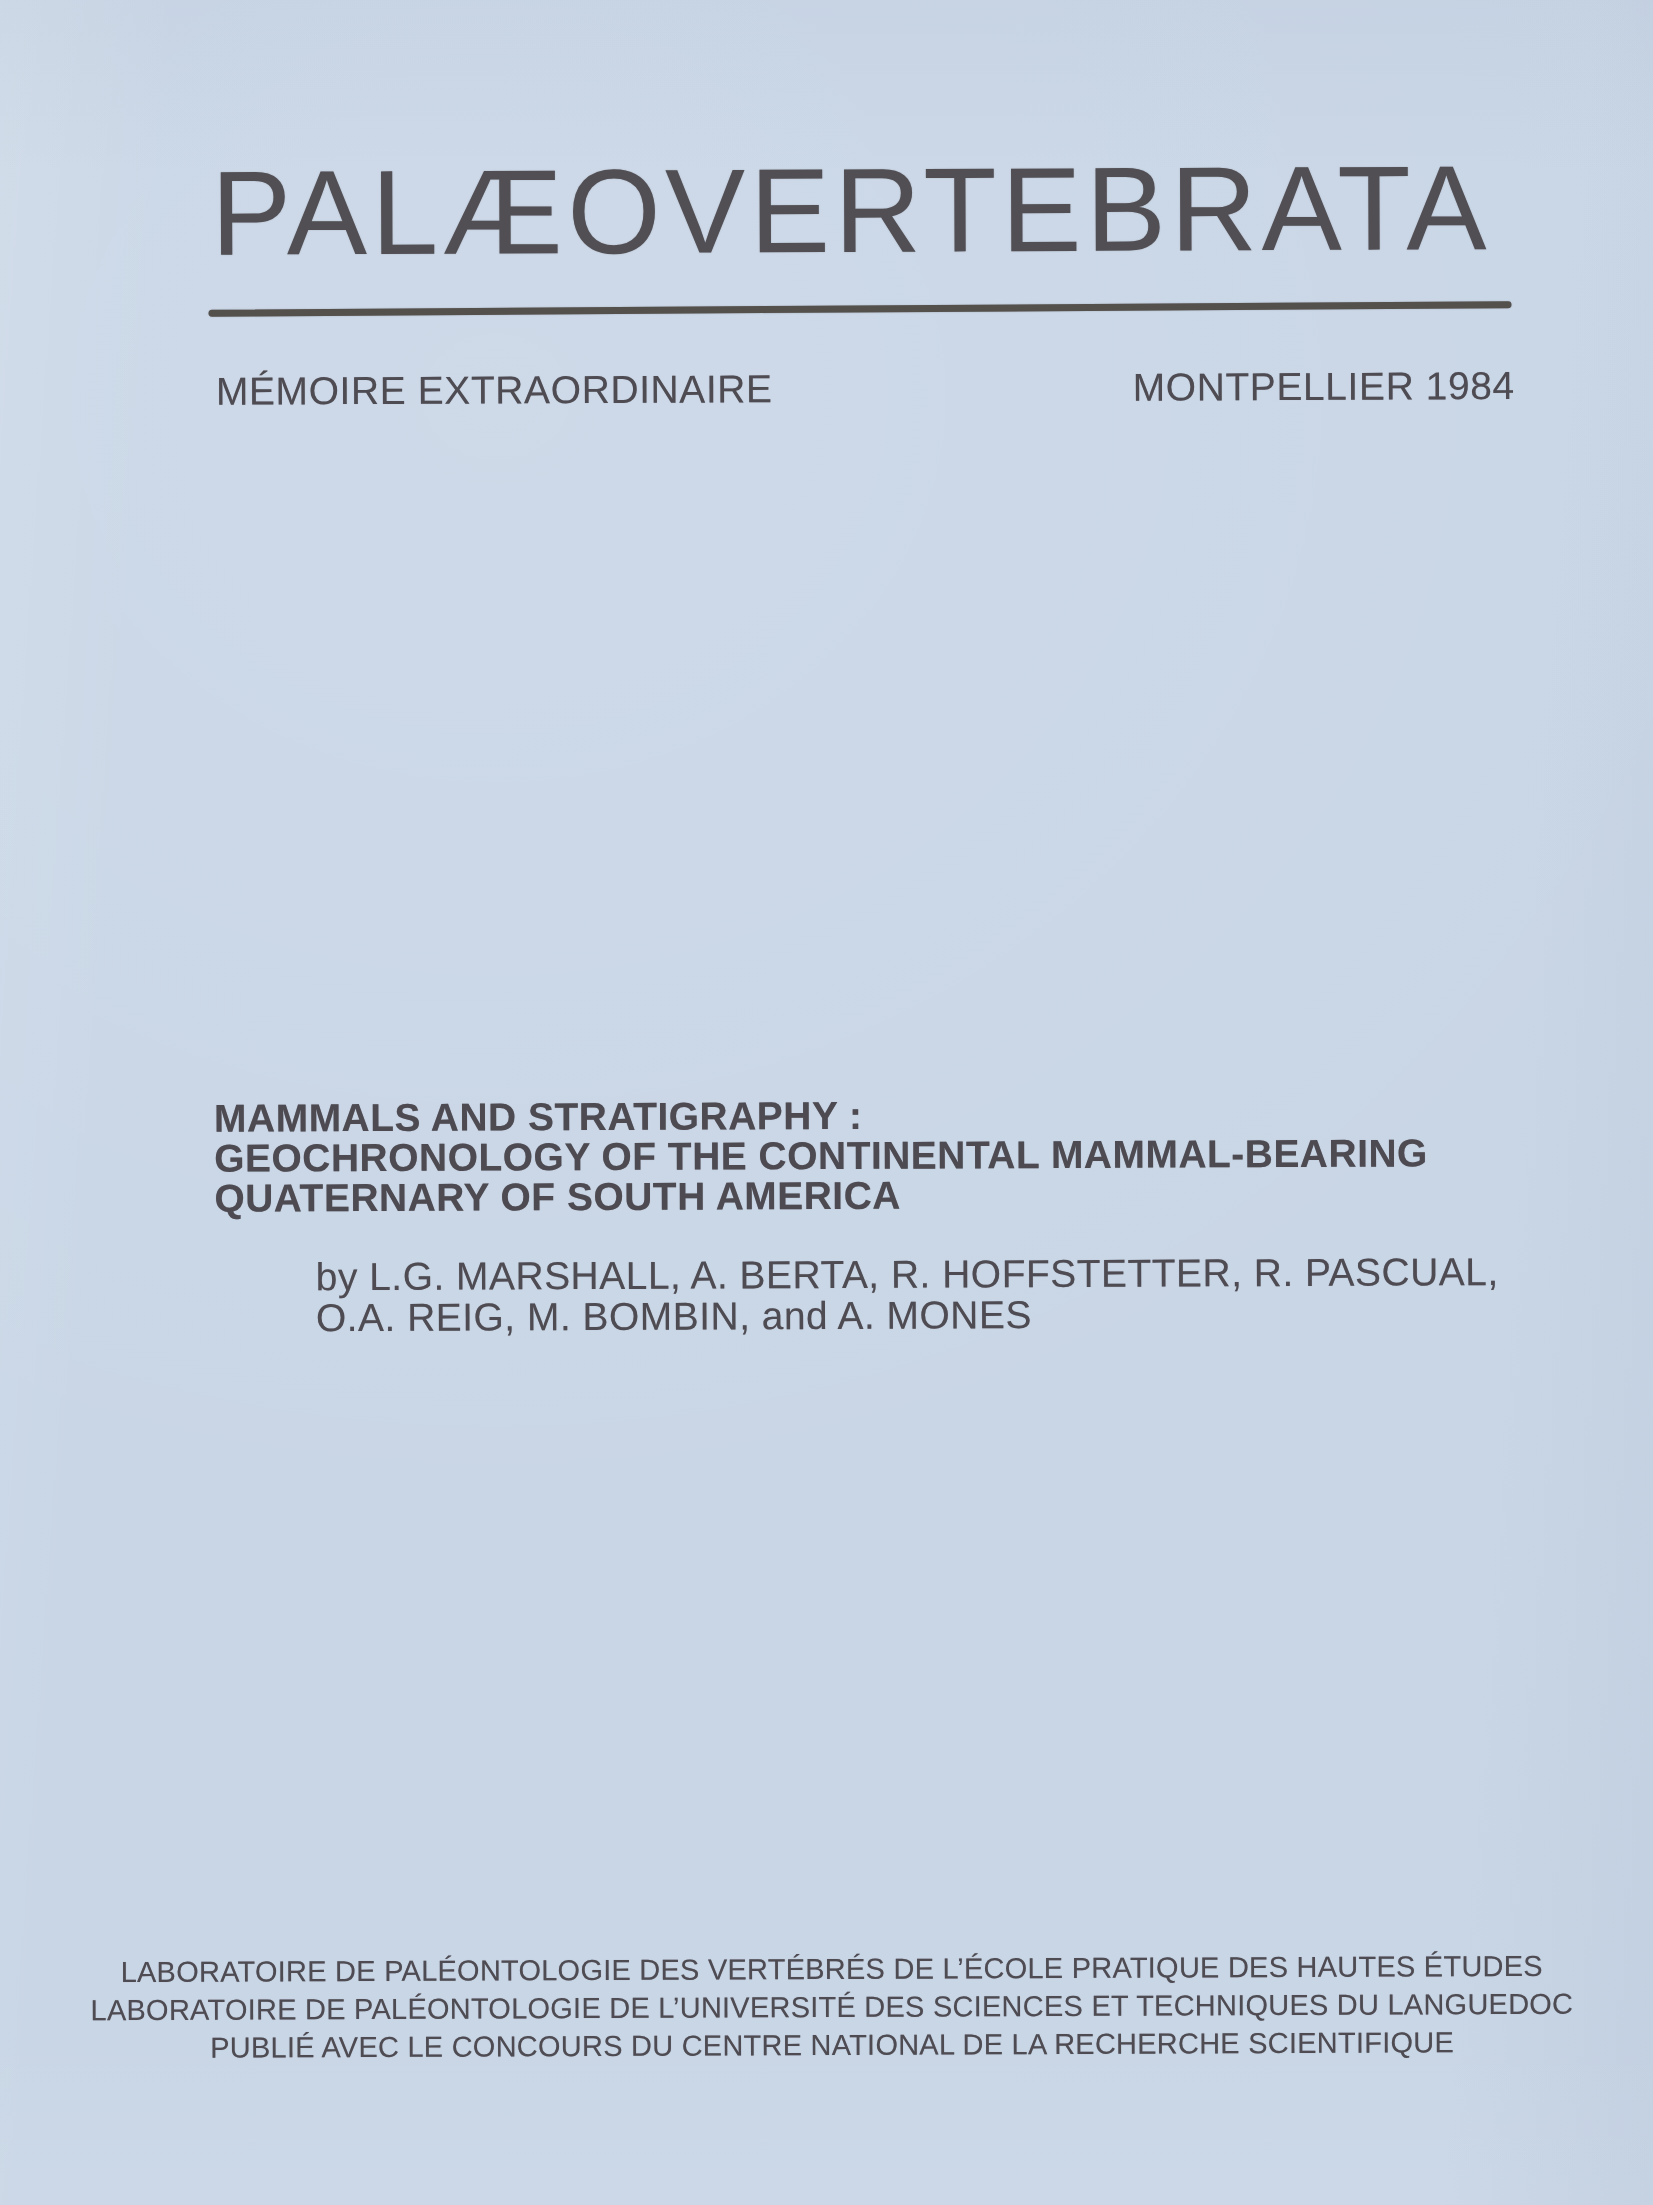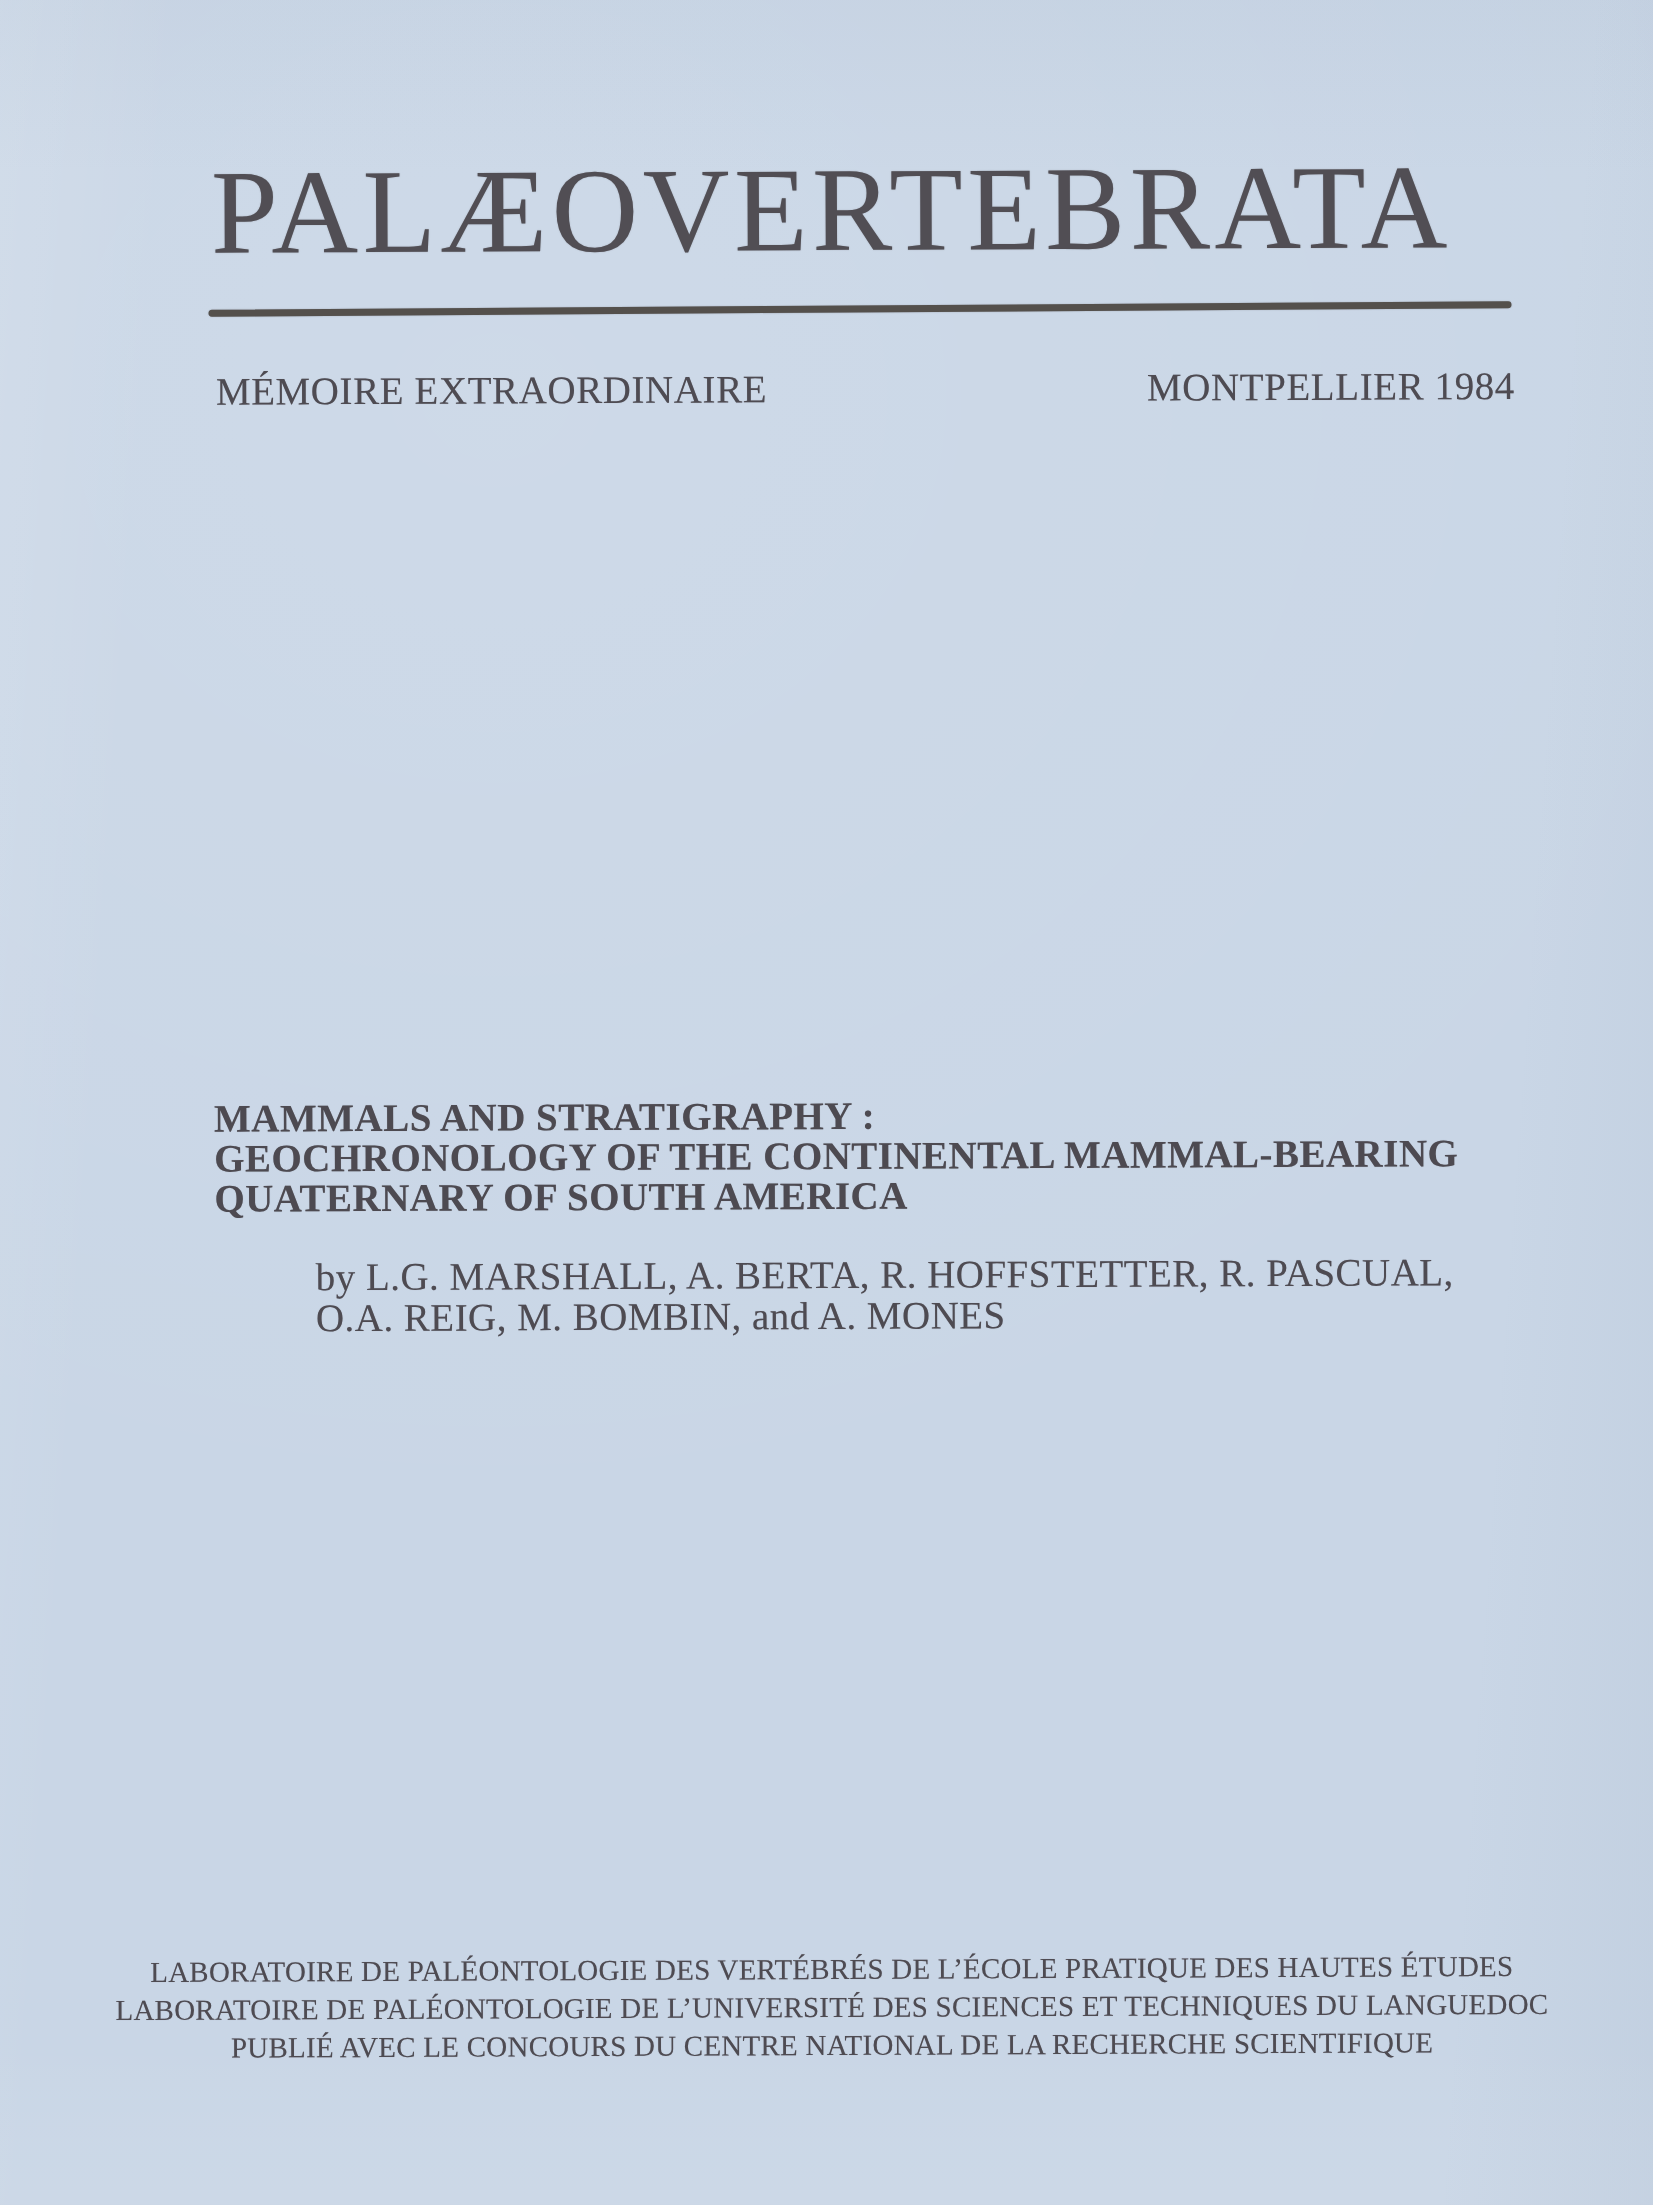--- a/index.html
+++ b/index.html
@@ -16,21 +16,21 @@
     position: relative;
     width: 1654px;
     height: 2205px;
     overflow: hidden;
     color: var(--color-ink);
     background-color: var(--color-paper);
     background-image:
       radial-gradient(140% 90% at 30% 18%, rgba(255,255,255,0.09), rgba(255,255,255,0) 60%),
       linear-gradient(94deg, rgba(255,255,255,0.10) 0%, rgba(255,255,255,0) 10%, rgba(255,255,255,0) 88%, rgba(110,130,155,0.07) 100%),
       linear-gradient(180deg, rgba(110,130,155,0.05) 0%, rgba(255,255,255,0) 8%, rgba(255,255,255,0) 92%, rgba(255,255,255,0.06) 100%);
-    font-family: Liberation Serif, serif;
+    font-family: Liberation Sans, sans-serif;
   }
   
   .content {
     position: absolute;
     inset: 0;
     transform: rotate(-0.25deg);
     transform-origin: 50% 40%;
   }
   .journal-title {
     position: absolute;

